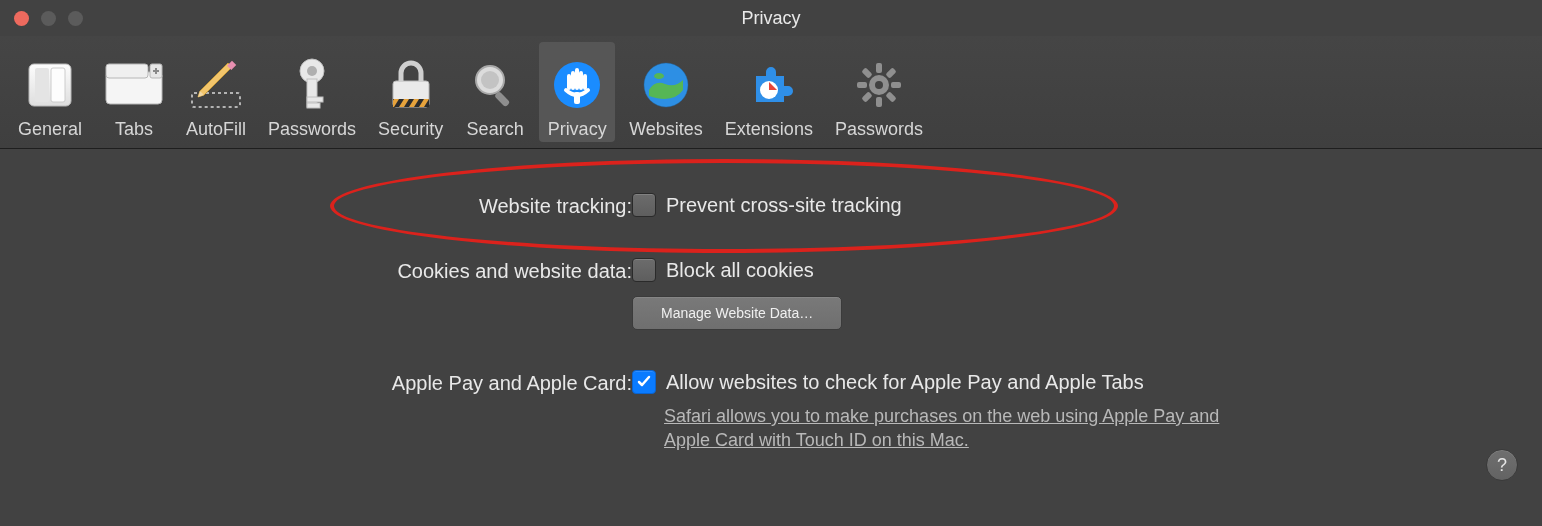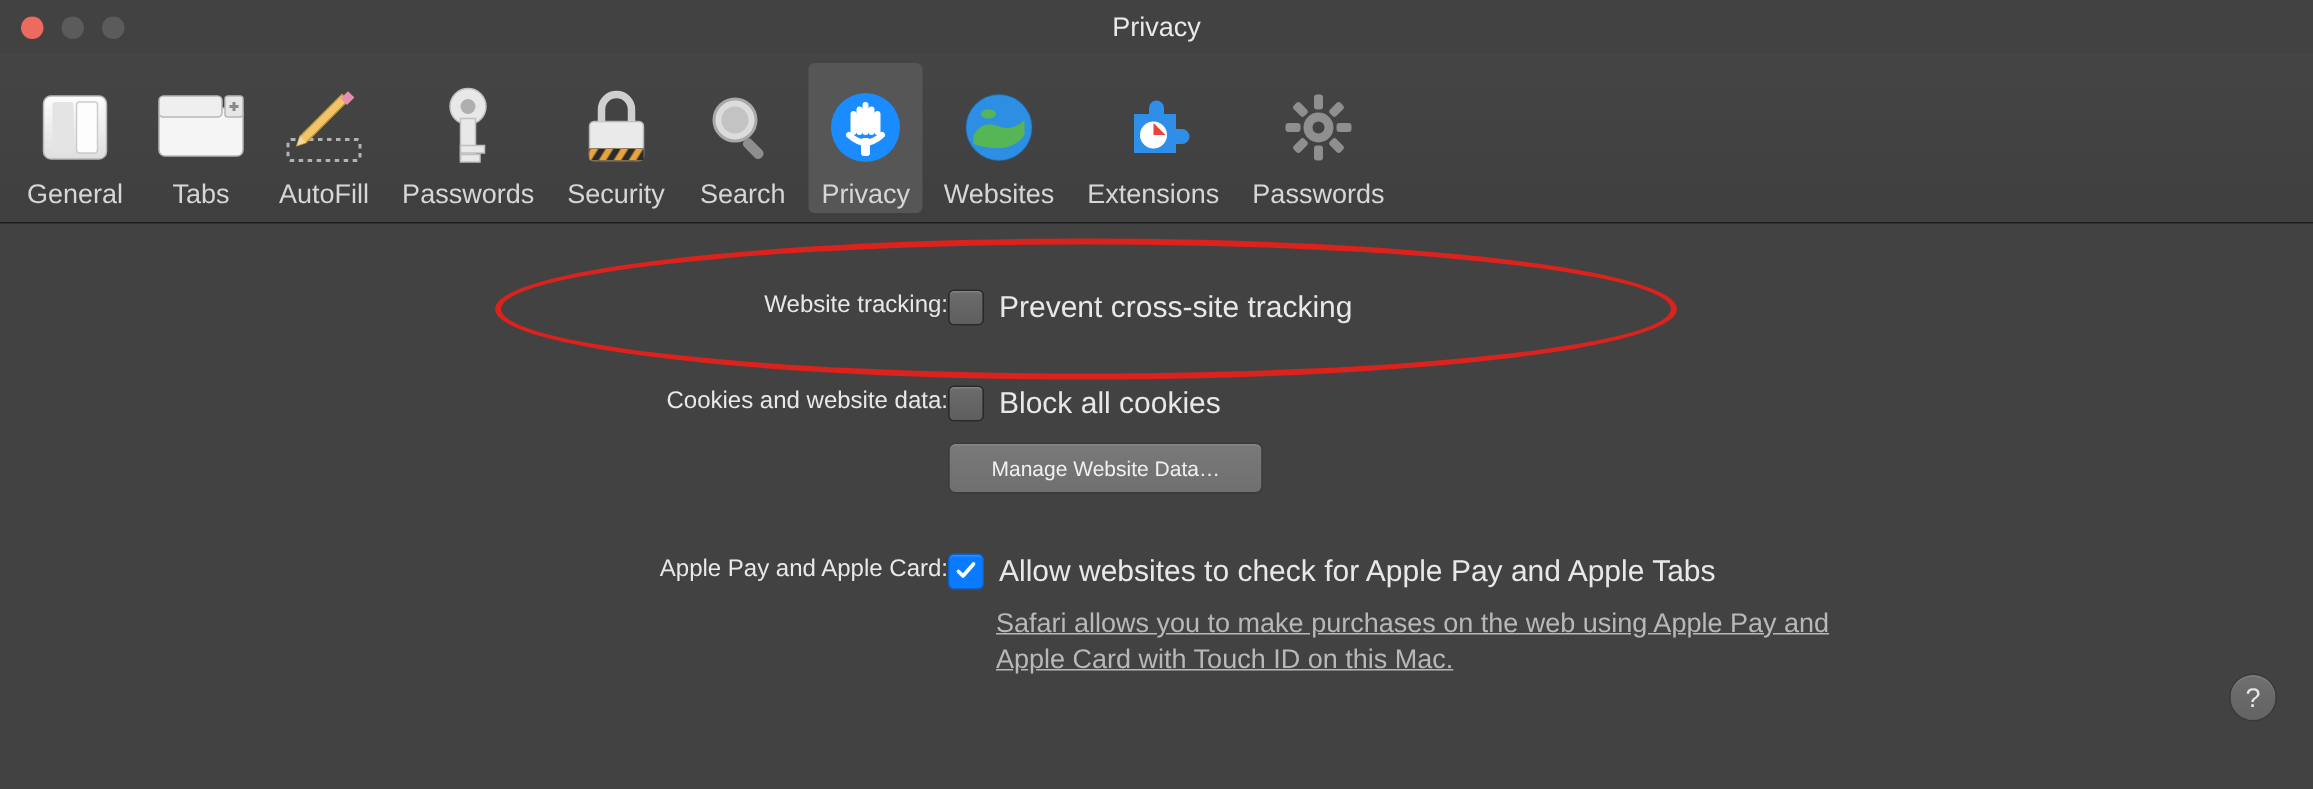--- a/index.html
+++ b/index.html
@@ -83,21 +83,21 @@
     position: relative;
   }
 
   .form-row {
     display: flex;
     align-items: flex-start;
   }
   .form-row .left-label {
     width: 632px;
     text-align: right;
-    font-size: 16px;
+    font-size: 20px;
     color: #e8e8e8;
     padding-top: 2px;
   }
   .form-row .right-col {
   }
 
   .checkbox-line {
     display: flex;
     align-items: center;
     gap: 10px;

